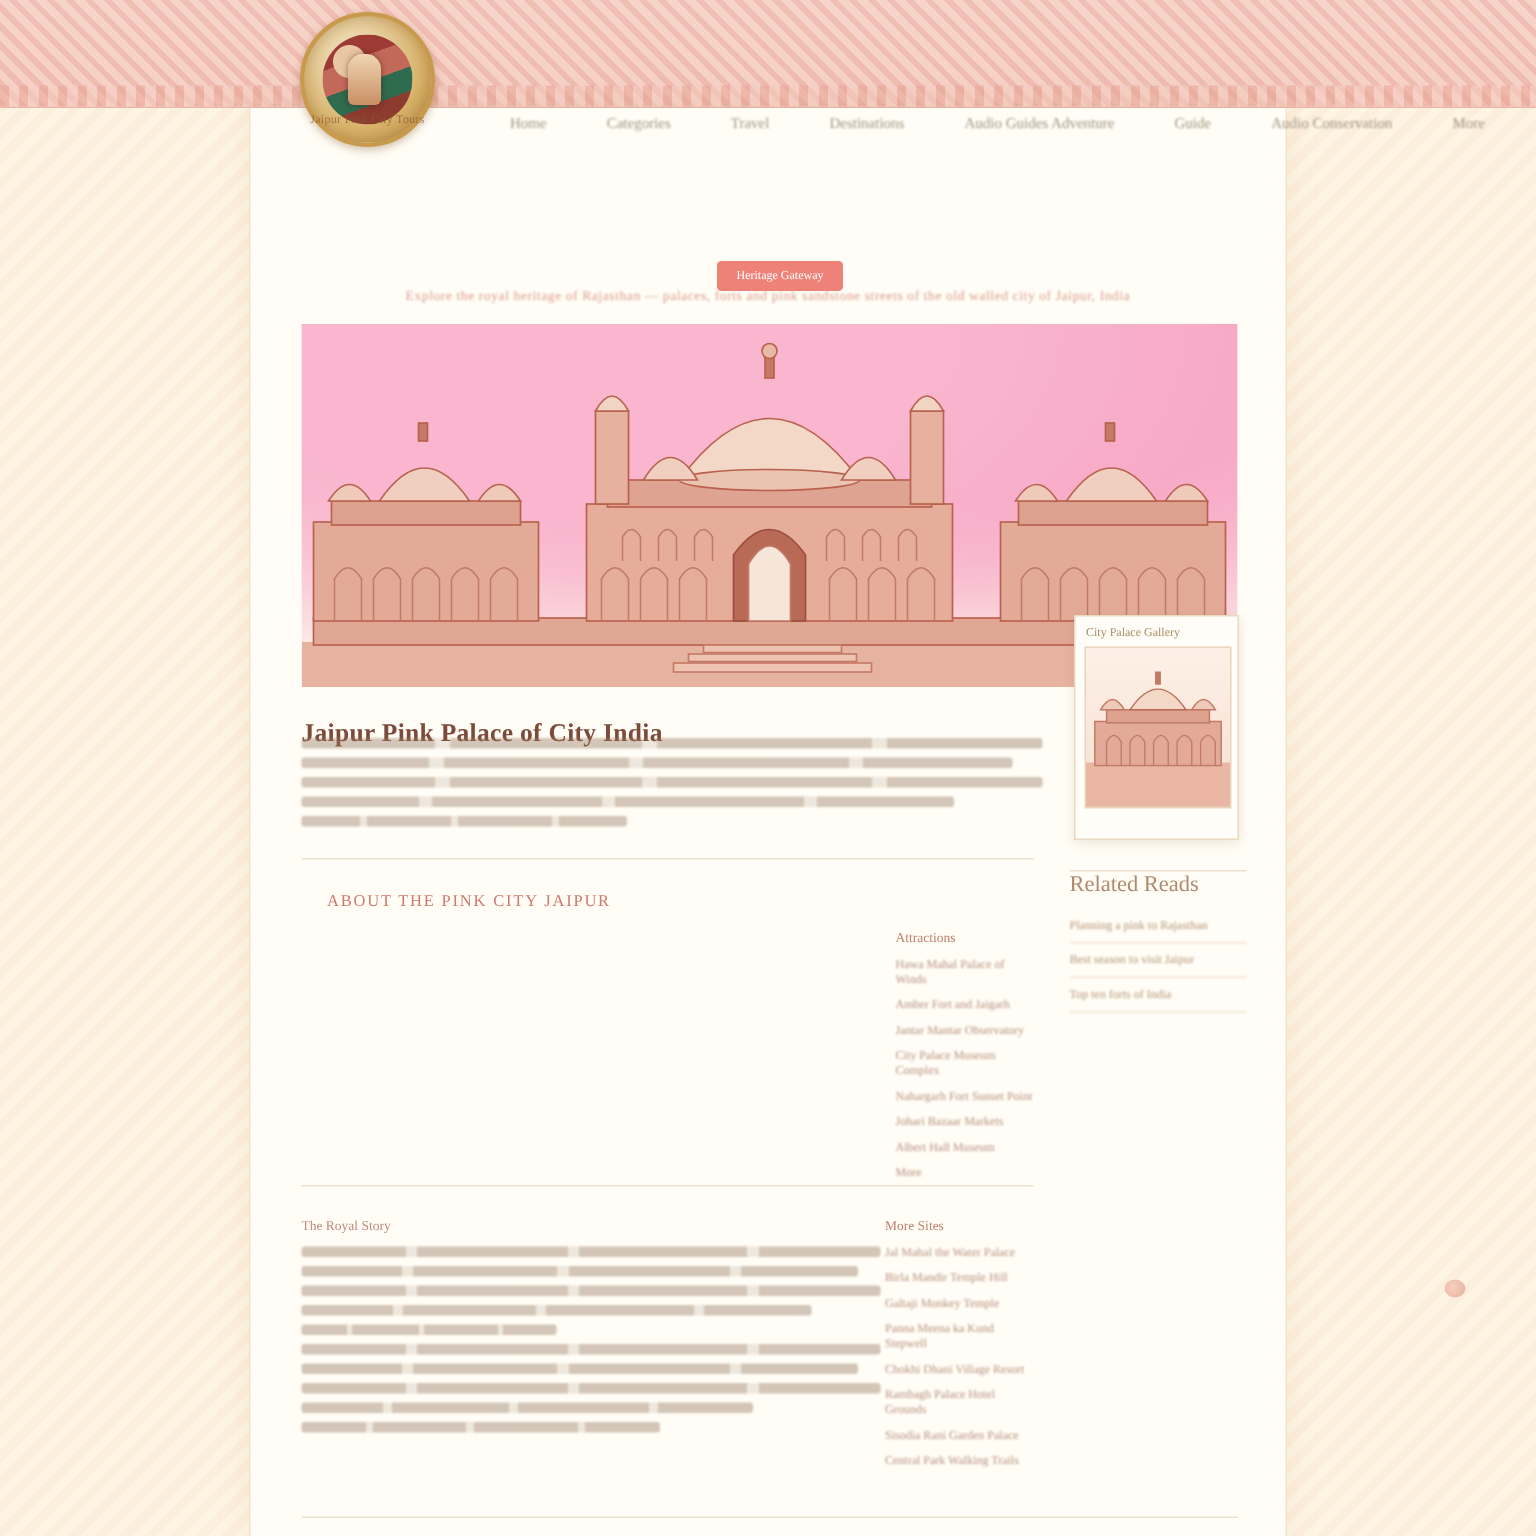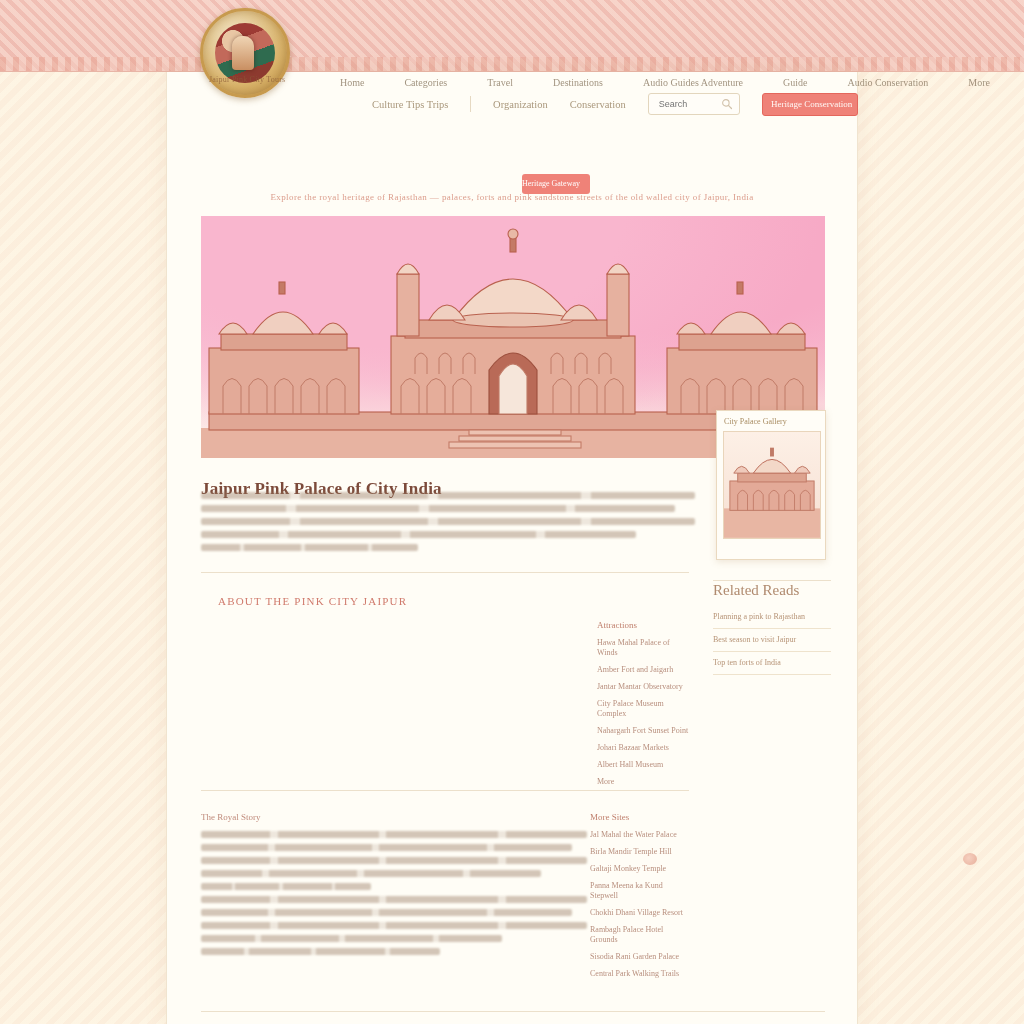--- a/index.html
+++ b/index.html
@@ -65,21 +65,22 @@
       radial-gradient(circle at 30% 30%, #e9c7a4 0 18%, rgba(0,0,0,0) 19%),
       linear-gradient(160deg, #9d3b34 0 30%, #c2695a 30% 52%, #2f6b4f 52% 72%, #8d3a2f 72% 100%);
   }
   .emblem .disc .figure {
     position: absolute; left: 34%; top: 30%;
     width: 22px; height: 34px; border-radius: 10px 10px 4px 4px;
     background: linear-gradient(180deg,#f0d5b4,#c98f62);
     box-shadow: 0 0 4px rgba(60,20,10,.5);
   }
   .emblem .ribbon {
-    position: absolute; left: 16px; top: 66px; width: 104px; height: 46px;
+    position: absolute; left: 0; top: 66px; width: 104px; height: 46px;
+    text-align: center;
   }
   .emblem .ribbon-text {
     display: block;
     font-size: 8px; line-height: 11px; color: #8a5a35;
     letter-spacing: .2px;
     filter: blur(.5px);
     opacity: .72;
   }
 
   
@@ -140,26 +141,25 @@
     font-size: 9px; color: #d58c7a; letter-spacing: .4px;
     overflow: hidden; white-space: nowrap;
     filter: blur(.55px); opacity: .85;
     text-align: center;
     margin-top: 48px;
   }
 
   
   .pill {
     position: absolute; top: 174px; left: 478px;
-    width: 68px; height: 20px;
+    width: 84px; height: 20px;
     background: #ef8278; border-radius: 3px;
-    color: #fff; font-size: 8px; line-height: 20px; 
+    color: #fff; font-size: 8px; line-height: 20px; text-align: center;
     filter: blur(.4px);
     cursor: pointer;
-    margin-left: 44px;
   }
 
   
   .hero {
     position: absolute; top: 216px; left: 201px;
     width: 624px; height: 242px;
     overflow: hidden;
   }
   .hero .sky {
     position: absolute; inset: 0;
@@ -286,36 +286,20 @@
     <span class="nav-item">Home</span>
     <span class="nav-item">Categories</span>
     <span class="nav-item">Travel</span>
     <span class="nav-item">Destinations</span>
     <span class="nav-item">Audio Guides Adventure</span>
     <span class="nav-item">Guide</span>
     <span class="nav-item">Audio Conservation</span>
     <span class="nav-item">More</span>
   </nav>
 
-  <div class="utilbar">
-    <span class="u-item">Culture Tips Trips</span>
-    <span class="util-divider"></span>
-    <span class="u-item">Organization</span>
-    <span class="u-item">Conservation</span>
-
-    <div class="searchbox">
-      <input type="text" placeholder="Search" style="">
-      <svg class="search-icon" viewBox="0 0 16 16">
-        <circle cx="6.5" cy="6.5" r="4.3" fill="none" stroke="#b39a76" stroke-width="1.4"></circle>
-        <line x1="9.8" y1="9.8" x2="14" y2="14" stroke="#b39a76" stroke-width="1.6" stroke-linecap="round"></line>
-      </svg>
-    </div>
-
-    <div class="btn-primary">Heritage Conservation</div>
-  </div>
 
   <div class="marquee">Explore the royal heritage of Rajasthan — palaces, forts and pink sandstone streets of the old walled city of Jaipur, India</div>
 
   <div class="pill">Heritage Gateway</div>
 
   <div class="hero">
     <div class="sky"></div>
     <svg viewBox="0 0 624 242">
       <g fill="#dfa291" stroke="#b9614e" stroke-width="1.1">
 

